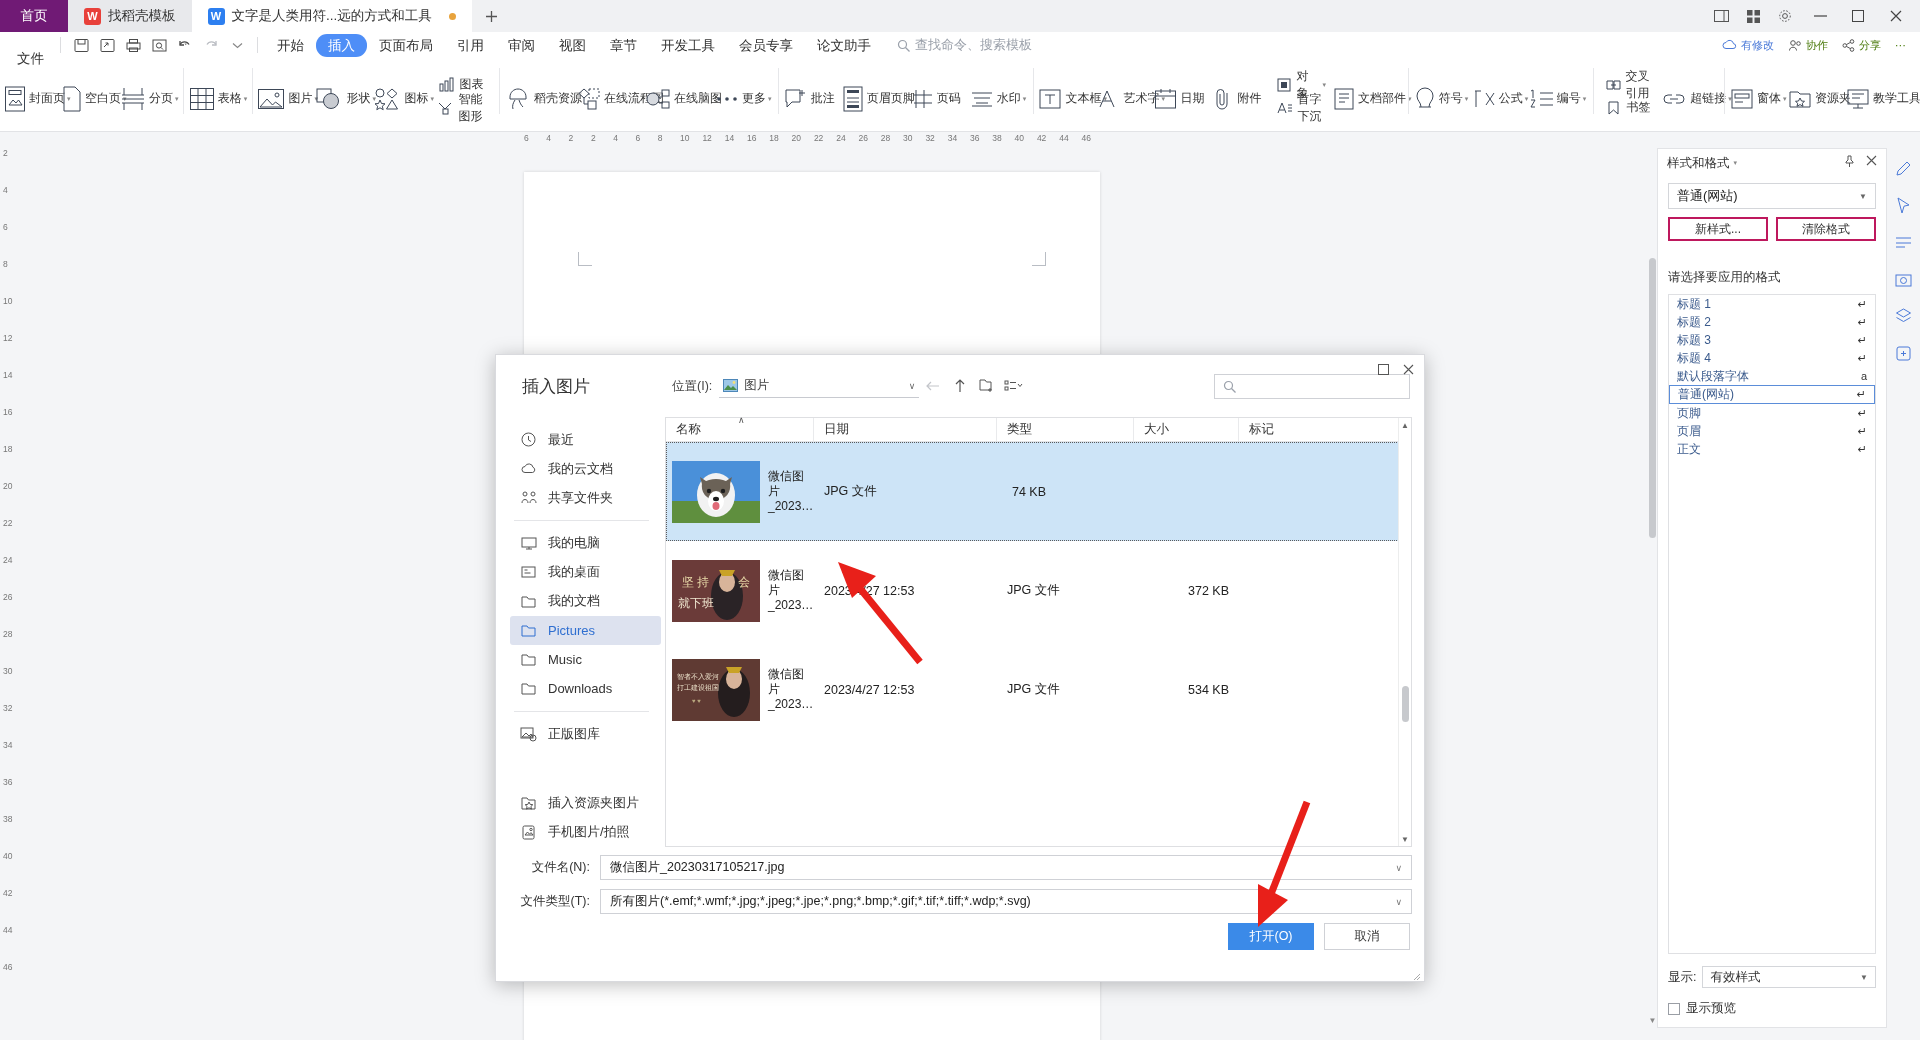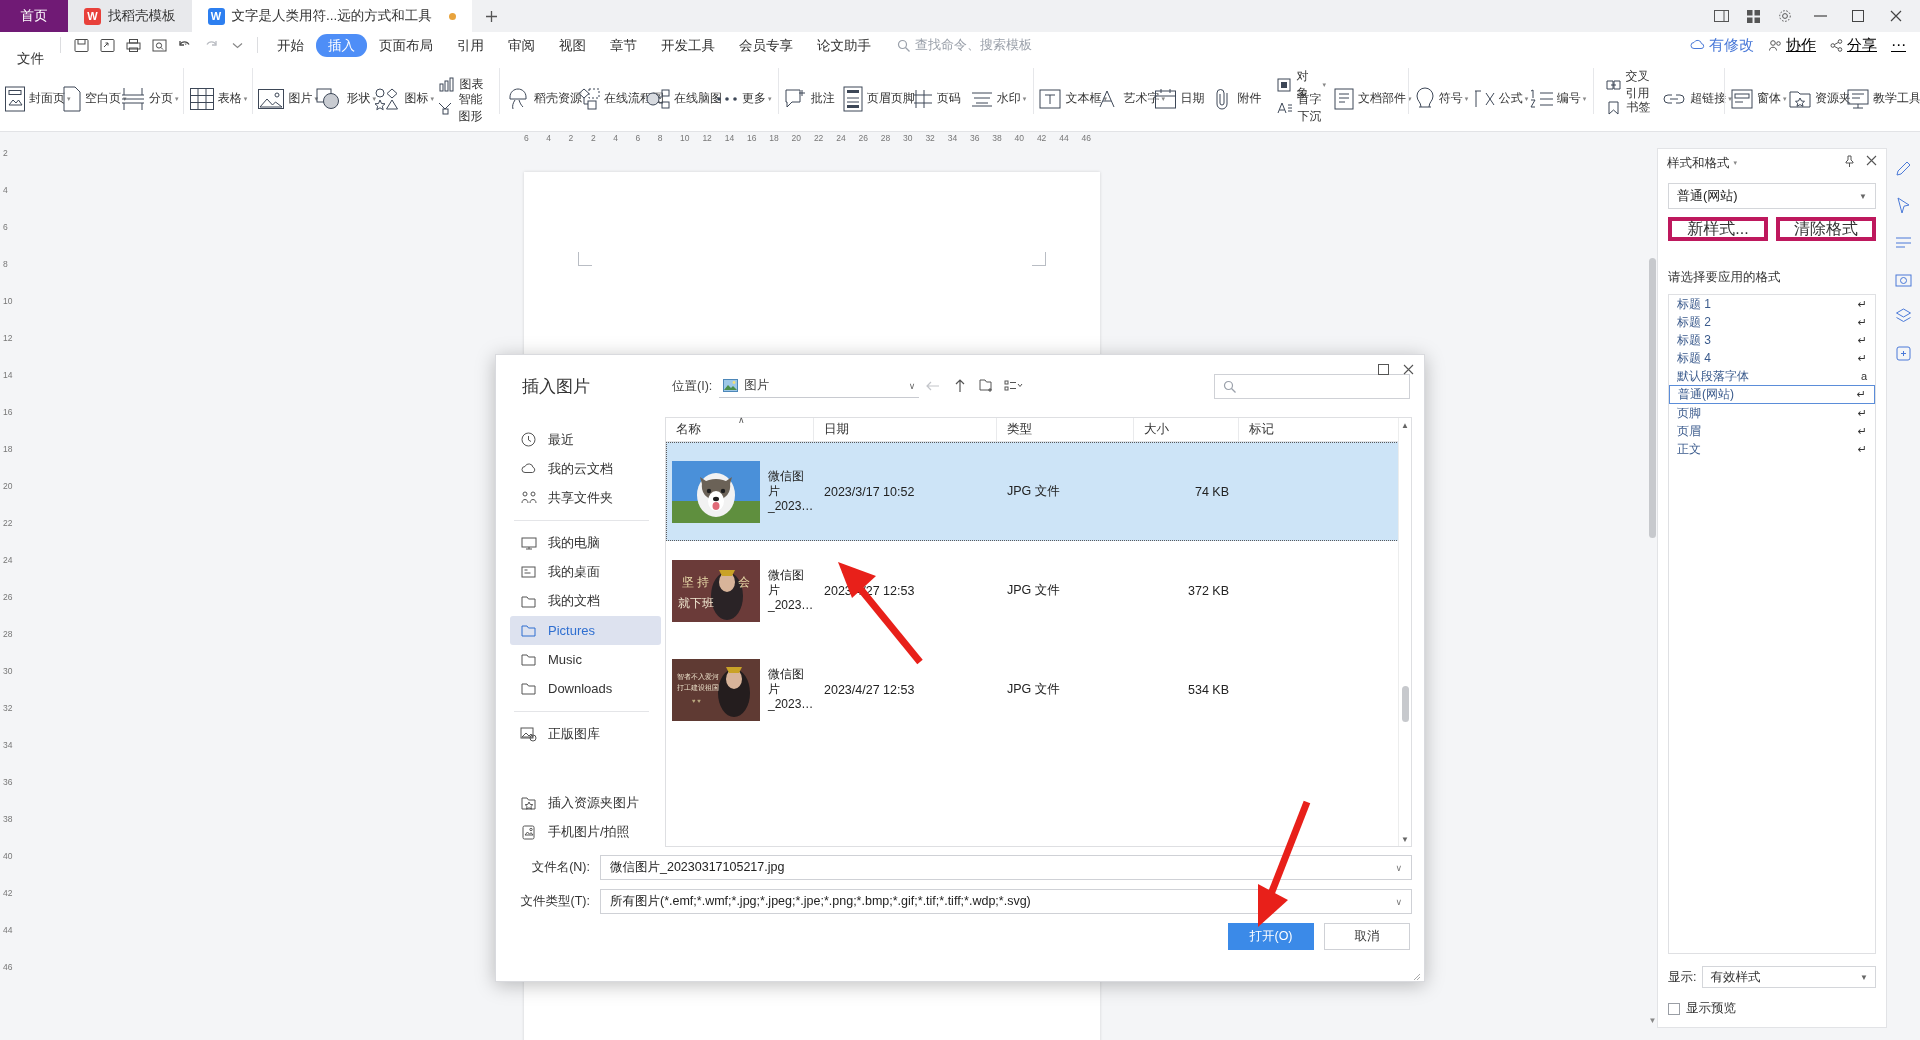--- a/index.html
+++ b/index.html
@@ -32,23 +32,23 @@
   .menurow { height: 27px; background: #fff; display: flex; align-items: center; padding: 0 8px; gap: 0px;
              border-bottom: 1px solid #fff; }
   .mfile { display: flex; align-items: center; gap: 18px; padding: 0 9px; font-size: 13.5px; flex-direction: column; }
   .hamb { display: inline-flex; flex-direction: column; gap: 2.5px; }
   .hamb i { display: block; width: 13px; height: 1.5px; background: #4a4a4a; }
   .qicon { width: 26px; height: 22px; display: flex; align-items: center; justify-content: center; color: #4a4a4a; }
   .vsep { width: 1px; height: 16px; background: #dcdde0; margin: 0 7px; }
   .ribtab { padding: 2px 12px; font-size: 13.5px; color: #333; border-radius: 11px; line-height: 19px; }
   .ribtab.sel { background: #4e8ef7; color: #fff; }
   .searchbox { display: flex; align-items: center; gap: 5px; margin-left: 14px; color: #9aa0aa; font-size: 13px; }
-  .menurow-right { margin-left: auto; display: flex; align-items: center; gap: 14px; padding-right: 6px; font-size: 15px; }
+  .menurow-right { margin-left: auto; display: flex; align-items: center; gap: 14px; padding-right: 6px; font-size: 11px; }
   .mr-item { display: flex; align-items: center; gap: 4px; color: #4a79d8; }
-  .mr-item.gray { color: #000000; text-decoration: underline; }
+  .mr-item.gray { color: #4d7c0f; }
 
   
   .ribbon { height: 73px; background: #fff; display: flex; align-items: flex-start; padding: 3px 4px 0 4px;
             border-bottom: 1px solid #e2e3e6; overflow: hidden; }
   .rgroup { display: flex; align-items: flex-start; height: 68px; }
   .rsep { width: 1px; height: 46px; background: #e6e7ea; margin: 6px 5px 0 5px; }
   .ritem { width: 58px; height: 68px; display: flex; flex-direction: row; align-items: center;
            padding-top: 5px; gap: 3px; }
   .ritem.wide { width: 70px; }
   .ritem .ico { height: 30px; display: flex; align-items: center; justify-content: center; color: #3d4757; }
@@ -78,21 +78,21 @@
   
   .stylepanel { position: absolute; right: 33px; top: 16px; width: 230px; height: 880px; background: #fff;
                 border: 1px solid #e2e3e6; display: flex; flex-direction: column; }
   .sp-head { height: 28px; display: flex; align-items: center; padding: 0 9px; font-size: 12.5px; color: #333; gap: 4px; }
   .sp-head .sp-right { margin-left: auto; display: flex; gap: 10px; color: #555; }
   .sp-body { padding: 6px 10px; flex: 1; display: flex; flex-direction: column; }
   .sp-select { height: 26px; border: 1px solid #d4d6da; display: flex; align-items: center; padding: 0 8px;
                font-size: 13px; color: #222; }
   .sp-select .c { margin-left: auto; font-size: 8px; color: #666; }
   .sp-btnrow { display: flex; gap: 8px; margin-top: 8px; }
-  .sp-btn { flex: 1; height: 24px; border: 4px solid #be185d; background: #fff; font-size: 16px;
+  .sp-btn { flex: 1; height: 24px; border: 2px solid #be185d; background: #fff; font-size: 12px;
             display: flex; align-items: center; justify-content: center; color: #333; }
   .sp-title { margin-top: 28px; font-size: 12.5px; color: #333; }
   .sp-list { margin-top: 8px; border: 1px solid #dfe0e3; flex: 1; overflow: hidden; }
   .sp-row { height: 18px; display: flex; align-items: center; padding: 0 8px; font-size: 12px; color: #3a5a8c; }
   .sp-row.sel { border: 1px solid #5b8dd9; background: #fff; height: 19px; }
   .sp-row .mk { margin-left: auto; color: #333; font-size: 11px; }
   .sp-foot { padding: 6px 10px 10px 10px; }
   .sp-foot .fr { display: flex; align-items: center; gap: 6px; font-size: 12.5px; }
   .sp-foot .fsel { flex: 1; height: 22px; border: 1px solid #d4d6da; display: flex; align-items: center;
                    padding: 2px 7px; font-size: 12.5px; }
@@ -1104,21 +1104,20 @@
                     <path d="M60 16l-4 14-8-6z" fill="#6b6257"></path>
         <path d="M30 22q14-8 28 0 2 14-14 18-16-4-14-18z" fill="#6b6257"></path>
         <ellipse cx="44" cy="40" rx="8" ry="10" fill="#fff"></ellipse>
         <circle cx="37" cy="30" r="2.2" fill="#1d1d1d"></circle>
                     <circle cx="51" cy="30" r="2.2" fill="#1d1d1d"></circle>
         <ellipse cx="44" cy="38" rx="3" ry="2.2" fill="#1d1d1d"></ellipse>
         <ellipse cx="44" cy="45" rx="3.5" ry="4" fill="#e06a78"></ellipse>
                   </svg></span>
                 <span class="fname">微信图片_2023…</span>
               </div>
-              <div class="c" style="width: 183px;">2023/3/17 10:52</div>
               <div class="c" style="width: 137px;">JPG 文件</div>
               <div class="c" style="width: 105px; justify-content: flex-end;">74 KB</div>
               <div class="c" style="width: auto;"></div>
             </div>
             <div class="frow">
               <div class="c-name" style="width: 148px;">
                 <span class="thumb-img"><svg width="88" height="62" viewBox="0 0 88 62">
         <rect width="88" height="62" fill="#6b3b39"></rect>
         <ellipse cx="55" cy="36" rx="16" ry="24" fill="#2a2326"></ellipse>
         <ellipse cx="55" cy="22" rx="8" ry="10" fill="#d8b49a"></ellipse>

